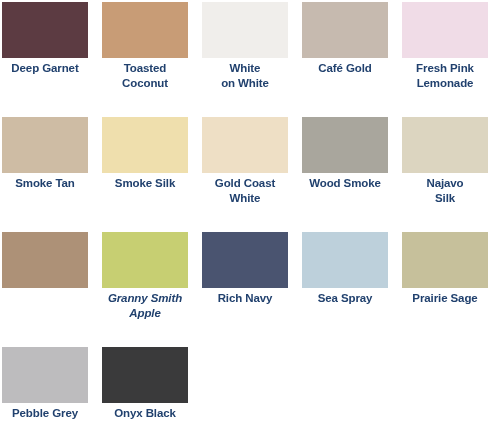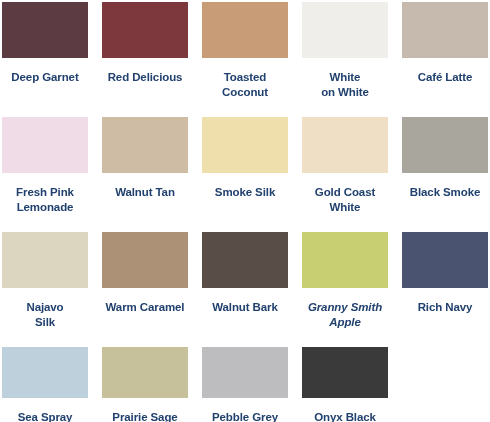--- a/index.html
+++ b/index.html
@@ -32,91 +32,82 @@
     flex-direction: column;
     align-items: flex-start;
   }
   .swatch-chip {
     width: 86px;
     height: 56px;
     display: block;
   }
   .swatch-label {
     width: 86px;
-    margin-top: 12px;
+    margin-top: 3px;
     text-align: center;
     font-size: 11.5px;
     line-height: 14.5px;
     font-weight: bold;
     color: #21416e;
     letter-spacing: -0.1px;
     white-space: pre-line;
     word-break: normal;
   }
 </style>
 </head>
 <body>
 
 <div id="palette-grid" style="background: rgb(255, 255, 255);">
     <div class="swatch-cell">
       <div class="swatch-chip" style="background-color: rgb(92, 59, 66);"></div>
       <div class="swatch-label" style="color: rgb(33, 65, 110);">Deep Garnet</div>
     </div>
     <div class="swatch-cell">
-      <div class="swatch-chip" style="background-color: rgb(124, 56, 60);"></div>
-      <div class="swatch-label" style="color: rgb(33, 65, 110);">Red Delicious</div>
-    </div>
-    <div class="swatch-cell">
       <div class="swatch-chip" style="background-color: rgb(200, 156, 118);"></div>
       <div class="swatch-label" style="color: rgb(33, 65, 110);">Toasted
 Coconut</div>
     </div>
     <div class="swatch-cell">
       <div class="swatch-chip" style="background-color: rgb(240, 238, 235);"></div>
       <div class="swatch-label" style="color: rgb(33, 65, 110);">White
 on White</div>
     </div>
     <div class="swatch-cell">
       <div class="swatch-chip" style="background-color: rgb(198, 186, 175);"></div>
-      <div class="swatch-label" style="color: rgb(33, 65, 110);">Café Latte</div>
+      <div class="swatch-label" style="color: rgb(33, 65, 110);">Café Gold</div>
     </div>
     <div class="swatch-cell">
       <div class="swatch-chip" style="background-color: rgb(240, 220, 231);"></div>
       <div class="swatch-label" style="color: rgb(33, 65, 110);">Fresh Pink
 Lemonade</div>
     </div>
     <div class="swatch-cell">
       <div class="swatch-chip" style="background-color: rgb(206, 188, 164);"></div>
-      <div class="swatch-label" style="color: rgb(33, 65, 110);">Walnut Tan</div>
+      <div class="swatch-label" style="color: rgb(33, 65, 110);">Smoke Tan</div>
     </div>
     <div class="swatch-cell">
       <div class="swatch-chip" style="background-color: rgb(239, 223, 173);"></div>
       <div class="swatch-label" style="color: rgb(33, 65, 110);">Smoke Silk</div>
     </div>
     <div class="swatch-cell">
       <div class="swatch-chip" style="background-color: rgb(238, 223, 197);"></div>
       <div class="swatch-label" style="color: rgb(33, 65, 110);">Gold Coast
 White</div>
     </div>
     <div class="swatch-cell">
       <div class="swatch-chip" style="background-color: rgb(169, 166, 157);"></div>
-      <div class="swatch-label" style="color: rgb(33, 65, 110);">Black Smoke</div>
+      <div class="swatch-label" style="color: rgb(33, 65, 110);">Wood Smoke</div>
     </div>
     <div class="swatch-cell">
       <div class="swatch-chip" style="background-color: rgb(220, 213, 192);"></div>
       <div class="swatch-label" style="color: rgb(33, 65, 110);">Najavo
 Silk</div>
     </div>
     <div class="swatch-cell">
       <div class="swatch-chip" style="background-color: rgb(173, 145, 119);"></div>
-      <div class="swatch-label" style="color: rgb(33, 65, 110);">Warm Caramel</div>
-    </div>
-    <div class="swatch-cell">
-      <div class="swatch-chip" style="background-color: rgb(88, 77, 71);"></div>
-      <div class="swatch-label" style="color: rgb(33, 65, 110);">Walnut Bark</div>
     </div>
     <div class="swatch-cell">
       <div class="swatch-chip" style="background-color: rgb(199, 207, 114);"></div>
       <div class="swatch-label" style="color: rgb(33, 65, 110); font-style: italic;">Granny Smith
 Apple</div>
     </div>
     <div class="swatch-cell">
       <div class="swatch-chip" style="background-color: rgb(74, 84, 112);"></div>
       <div class="swatch-label" style="color: rgb(33, 65, 110);">Rich Navy</div>
     </div>

